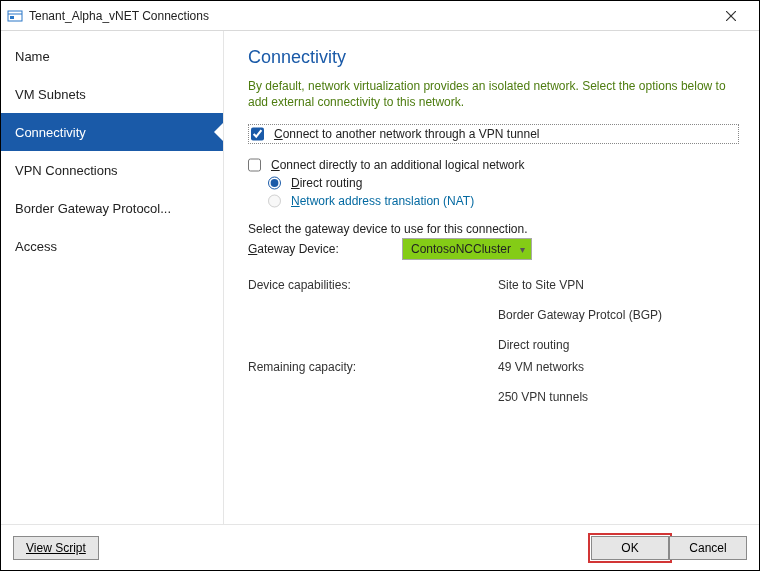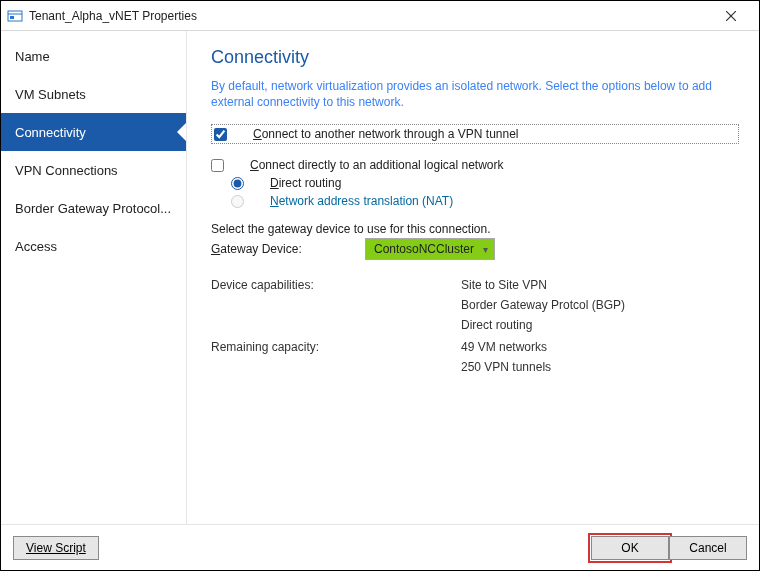--- a/index.html
+++ b/index.html
@@ -45,21 +45,21 @@
     justify-content: center;
     font-size: 14px;
     cursor: pointer;
   }
   .body {
     flex: 1;
     display: flex;
     min-height: 0;
   }
   .sidebar {
-    width: 186px;
+    width: 223px;
     border-right: 1px solid #e5e5e5;
     background: #fff;
     display: flex;
     flex-direction: column;
     padding-top: 6px;
   }
   .nav-item {
     position: relative;
     padding: 0 14px;
     height: 38px;
@@ -93,28 +93,27 @@
     overflow: auto;
   }
   .main h1 {
     font-size: 18px;
     font-weight: 400;
     color: #1a5aa8;
     margin: 0 0 10px 0;
   }
   .intro {
     font-size: 12px;
-    color: #3b82f6;
+    color: #4d7c0f;
     margin-bottom: 14px;
     line-height: 1.35;
   }
   .opt-row {
     display: flex;
-    align-items: center;
-    gap: 22px;
+    gap: 6px;
     margin-bottom: 4px;
     font-size: 12px;
   }
   .opt-row input[type=checkbox],
   .opt-row input[type=radio] {
     margin: 0 4px 0 0;
     accent-color: #1a5aa8;
   }
   .opt-row.boxed {
     border: 1px dotted #888;
@@ -144,21 +143,21 @@
   }
   .combo .chev {
     font-size: 10px;
     color: #555;
     margin-left: 8px;
   }
   .info-table {
     margin-top: 18px;
     display: grid;
     grid-template-columns: 250px 1fr;
-    row-gap: 6px;
+    row-gap: 16px;
     font-size: 12px;
   }
   .info-table .lab { color: #333; }
   .info-table .val { color: #333; }
   .info-block { margin-top: 8px; }
   .footer {
     height: 46px;
     border-top: 1px solid #e5e5e5;
     display: flex;
     align-items: center;
@@ -192,21 +191,21 @@
 <div class="window">
 
   <div class="titlebar">
     <span class="icon">
       <svg width="16" height="16" viewBox="0 0 16 16">
         <rect x="1" y="3" width="14" height="10" fill="none" stroke="#2a77c7" stroke-width="1"></rect>
         <line x1="1" y1="6" x2="15" y2="6" stroke="#2a77c7" stroke-width="1"></line>
         <rect x="3" y="8" width="4" height="3" fill="#2a77c7"></rect>
       </svg>
     </span>
-    <span class="title">Tenant_Alpha_vNET Properties</span>
+    <span class="title">Tenant_Alpha_vNET Connections</span>
     <div class="close">
       <svg width="10" height="10" viewBox="0 0 10 10">
         <line x1="0" y1="0" x2="10" y2="10" stroke="#333" stroke-width="1.2"></line>
         <line x1="10" y1="0" x2="0" y2="10" stroke="#333" stroke-width="1.2"></line>
       </svg>
     </div>
   </div>
 
   <div class="body">
     <div class="sidebar">

